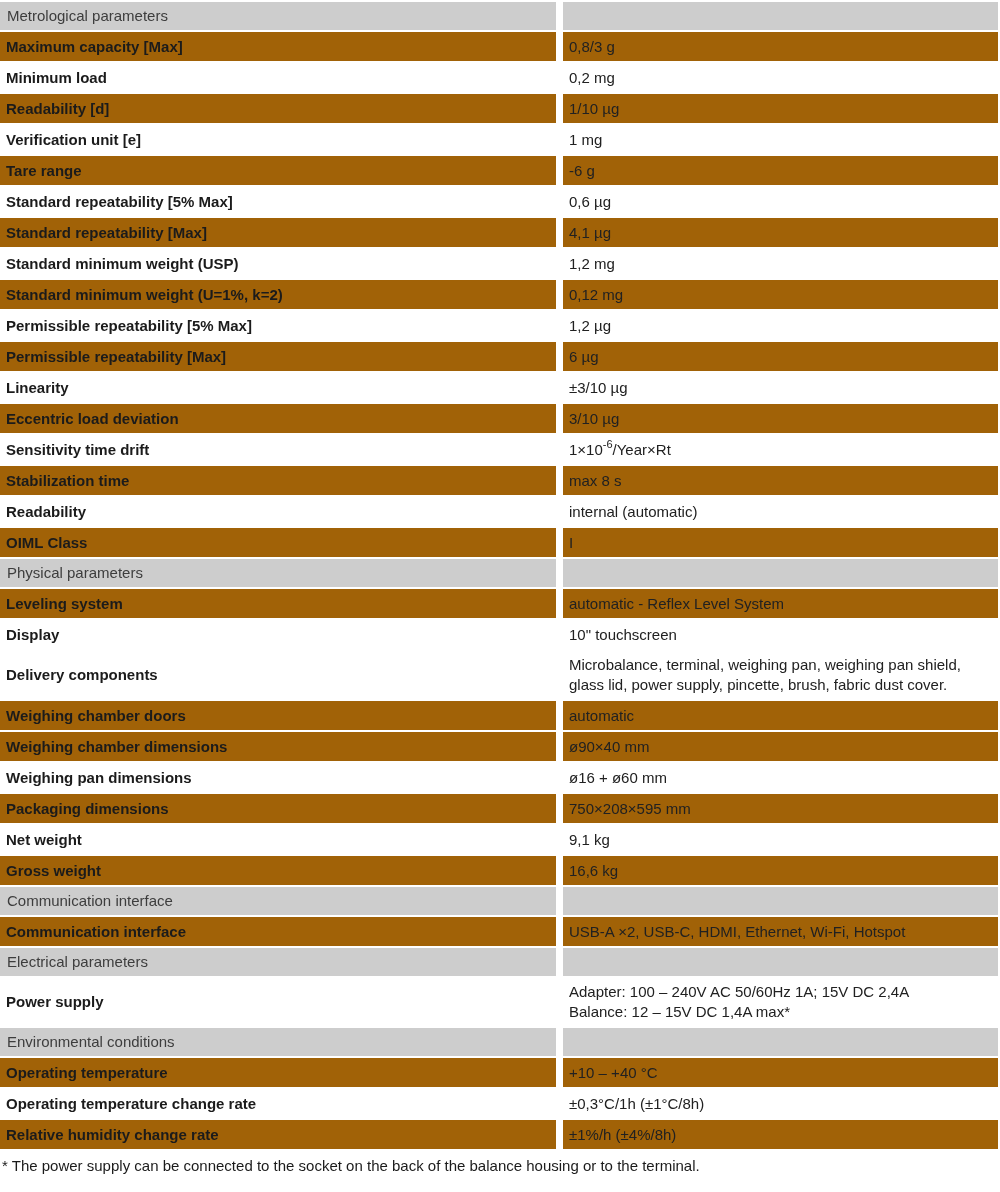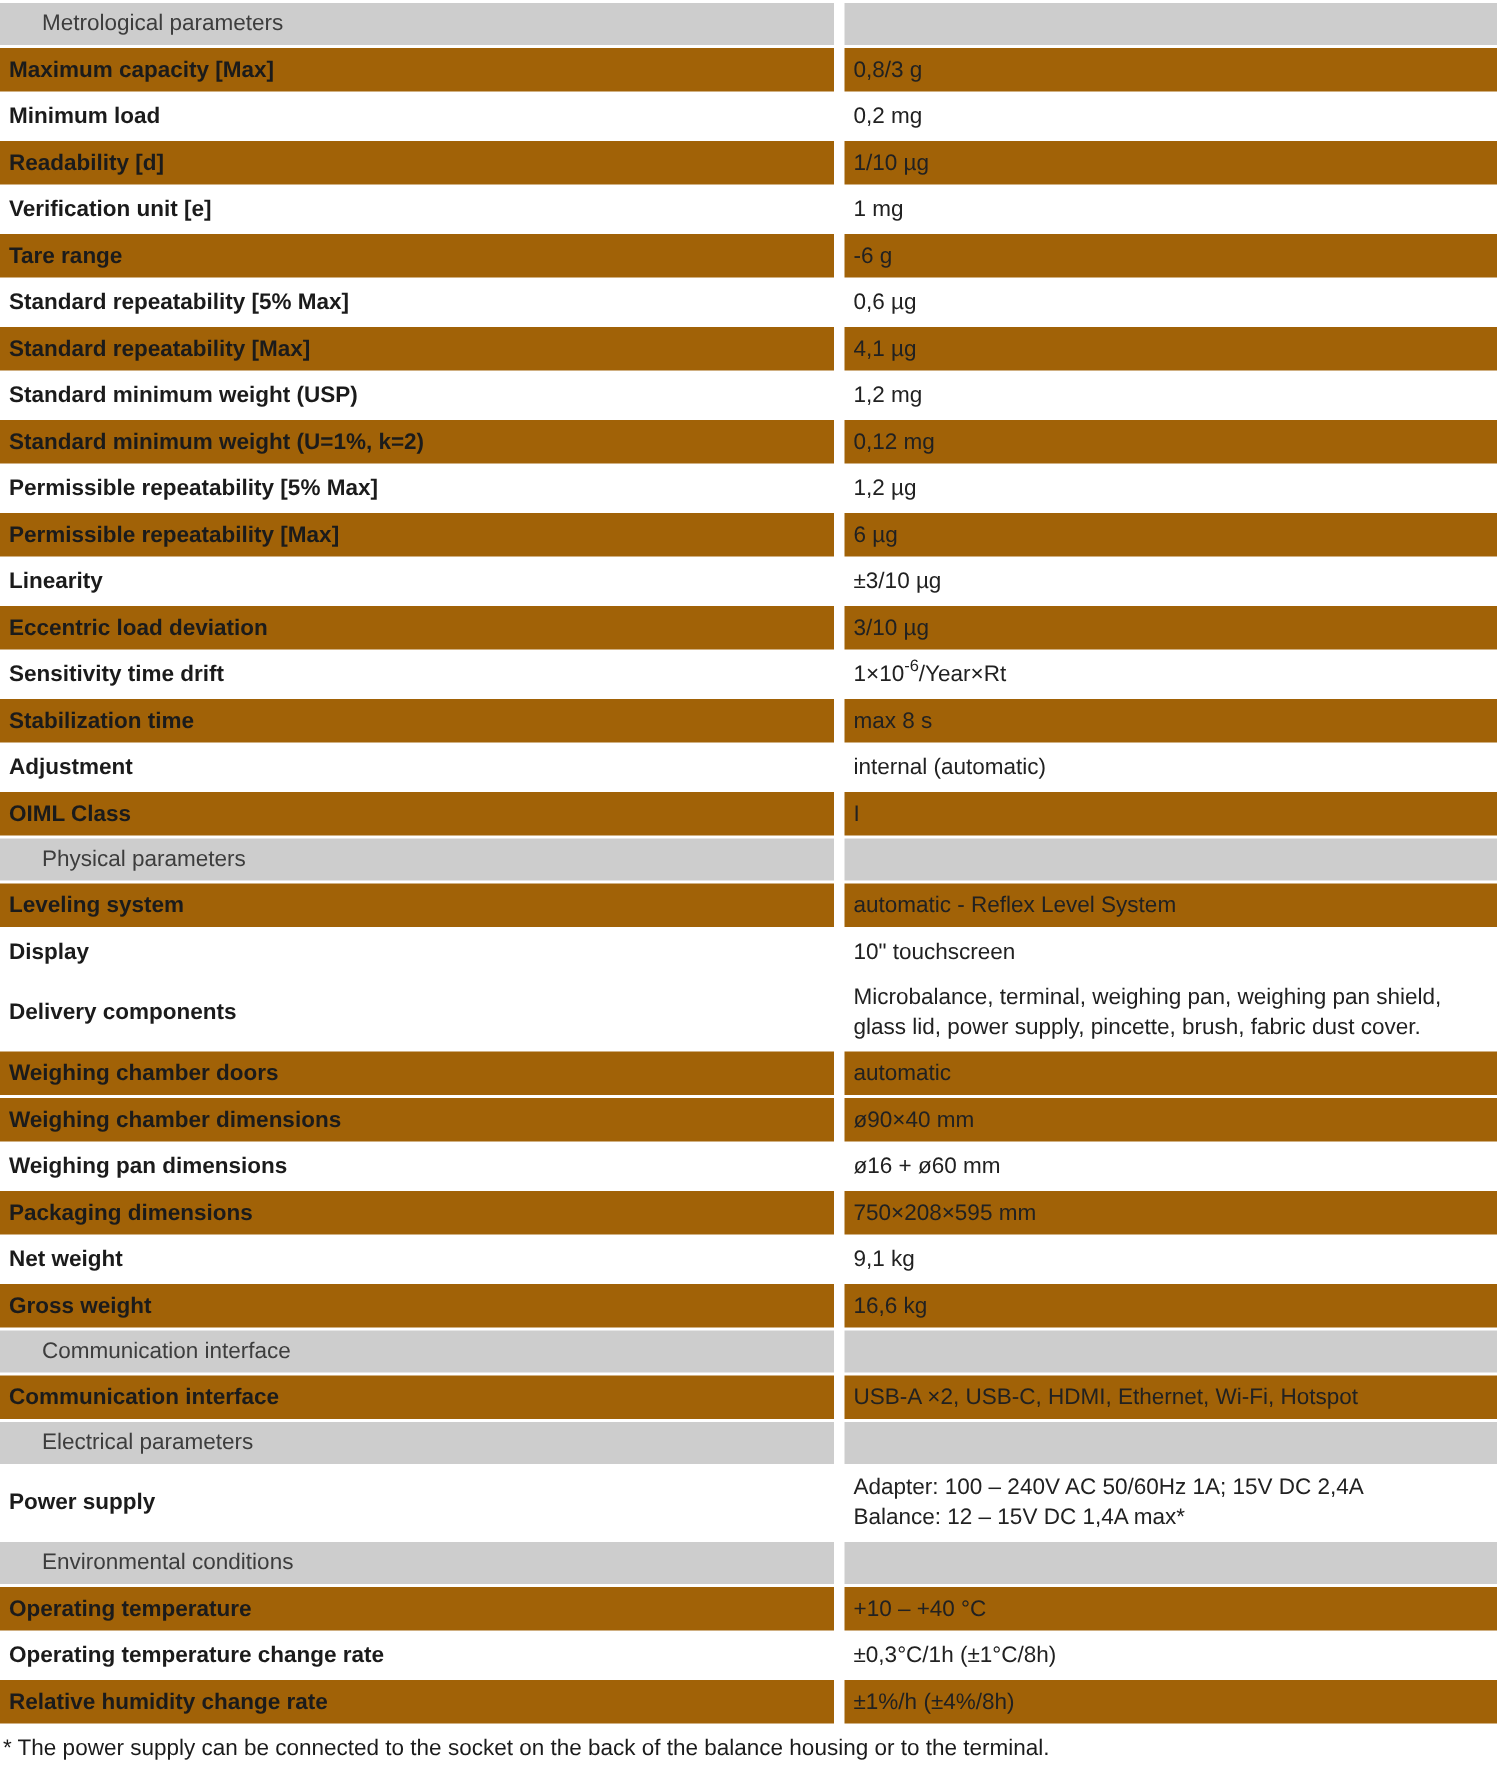--- a/index.html
+++ b/index.html
@@ -35,21 +35,21 @@
     padding: 4px 10px 4px 6px;
   }
   
   .header-row .cell {
     background: #cdcdcd;
     min-height: 27px;
   }
   .header-row .label-cell {
     font-weight: normal;
     color: #3d3d3d;
-    padding-left: 28px;
+    padding-left: 7px;
   }
   
   .data-row .cell {
     background: #ffffff;
     min-height: 29px;
   }
   .data-row.shaded .cell {
     background: #a16207;
   }
   .data-row .label-cell {
@@ -166,21 +166,21 @@
         <span class="val-inner"><span>1×10</span><sup class="val-sup">-6</sup><span>/Year×Rt</span></span>
       </div>
     </div>
     <div class="row data-row shaded">
       <div class="cell label-cell">Stabilization time</div>
       <div class="cell value-cell">
         <span class="val-inner">max 8 s</span>
       </div>
     </div>
     <div class="row data-row">
-      <div class="cell label-cell">Adjustment</div>
+      <div class="cell label-cell">Readability</div>
       <div class="cell value-cell">
         <span class="val-inner">internal (automatic)</span>
       </div>
     </div>
     <div class="row data-row shaded">
       <div class="cell label-cell">OIML Class</div>
       <div class="cell value-cell">
         <span class="val-inner">I</span>
       </div>
     </div>

